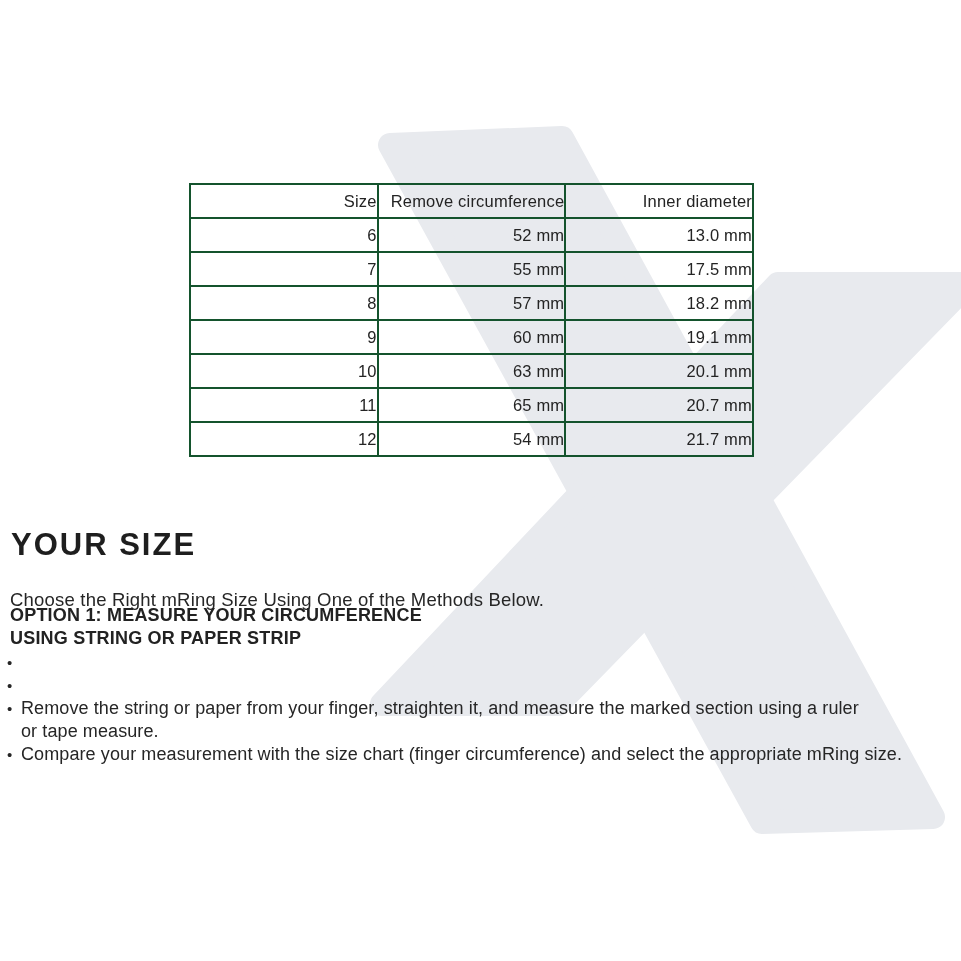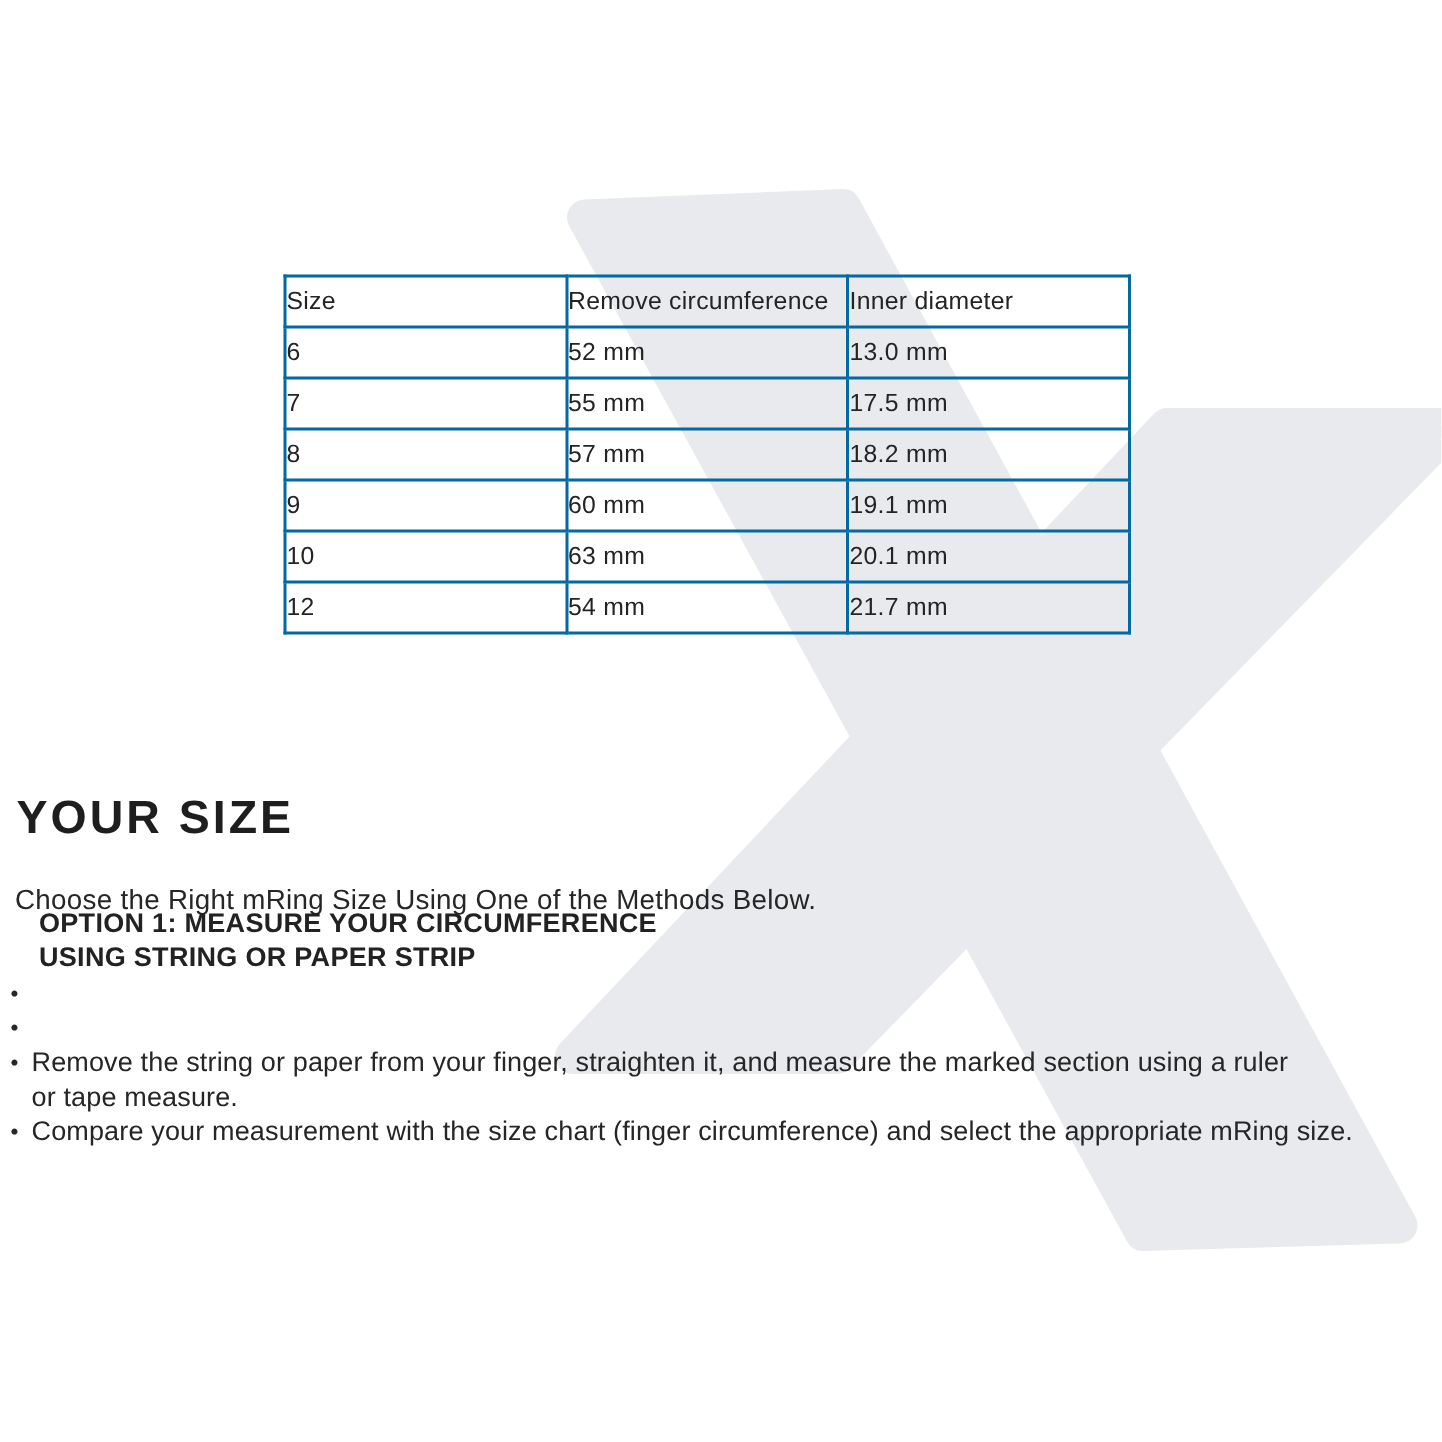--- a/index.html
+++ b/index.html
@@ -33,24 +33,24 @@
     left: 189px;
     top: 183px;
     width: 565px;
     border-collapse: collapse;
     table-layout: fixed;
     z-index: 2;
     background: transparent;
   }
   table.size-chart th,
   table.size-chart td {
-    border: 2px solid #0369a1;
+    border: 2px solid #14532d;
     height: 32px;
     padding: 0;
-    text-align: left;
+    text-align: right;
     vertical-align: middle;
     font-size: 16.5px;
     font-weight: normal;
     color: #242424;
     background: transparent;
     letter-spacing: 0.2px;
   }
   table.size-chart th {
     font-weight: normal;
   }
@@ -88,21 +88,20 @@
   .option-heading {
     position: absolute;
     left: 10px;
     top: 604px;
     font-size: 18px;
     font-weight: bold;
     line-height: 23px;
     letter-spacing: 0.2px;
     color: #222222;
     white-space: pre-line;
-    margin-left: 16px;
   }
   .steps-list {
     position: absolute;
     left: 7px;
     top: 651px;
     width: 952px;
     font-size: 18px;
     line-height: 23px;
     color: #262626;
   }
@@ -161,20 +160,25 @@
           <td>9</td>
           <td>60 mm</td>
           <td>19.1 mm</td>
         </tr>
         <tr>
           <td>10</td>
           <td>63 mm</td>
           <td>20.1 mm</td>
         </tr>
         <tr>
+          <td>11</td>
+          <td>65 mm</td>
+          <td>20.7 mm</td>
+        </tr>
+        <tr>
           <td>12</td>
           <td>54 mm</td>
           <td>21.7 mm</td>
         </tr>
       </tbody>
   </table>
 
   <div class="text-layer">
     <div class="page-title">YOUR SIZE</div>
     <div class="page-subtitle">Choose the Right mRing Size Using One of the Methods Below.</div>

